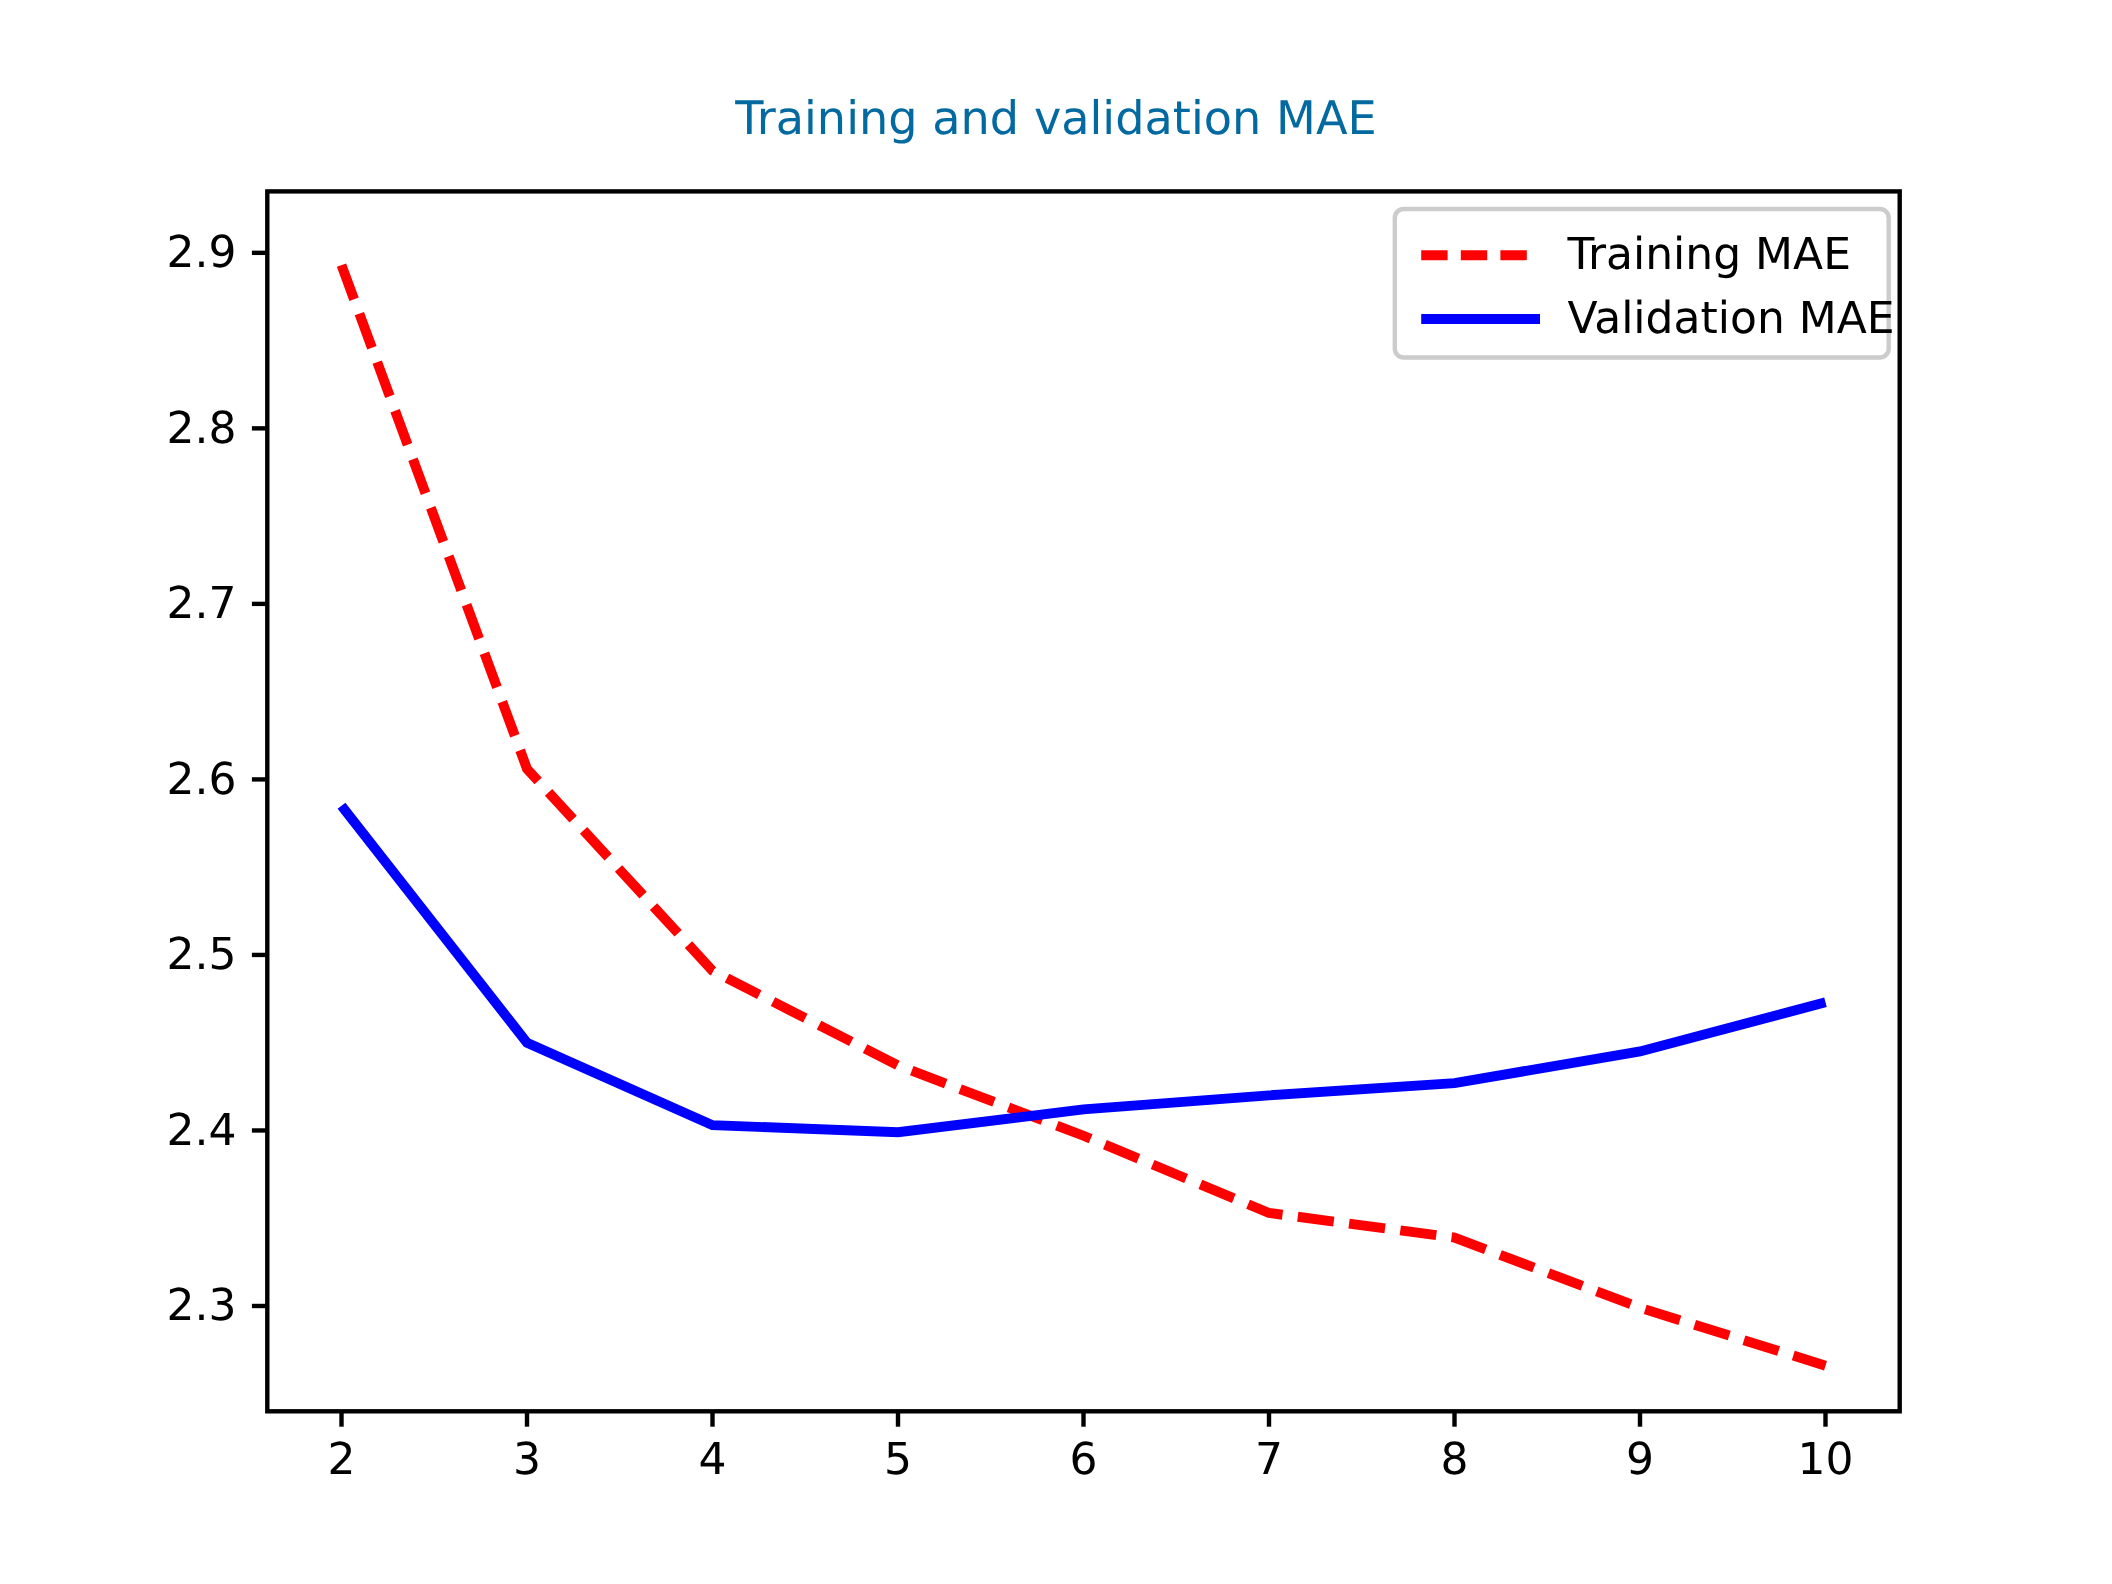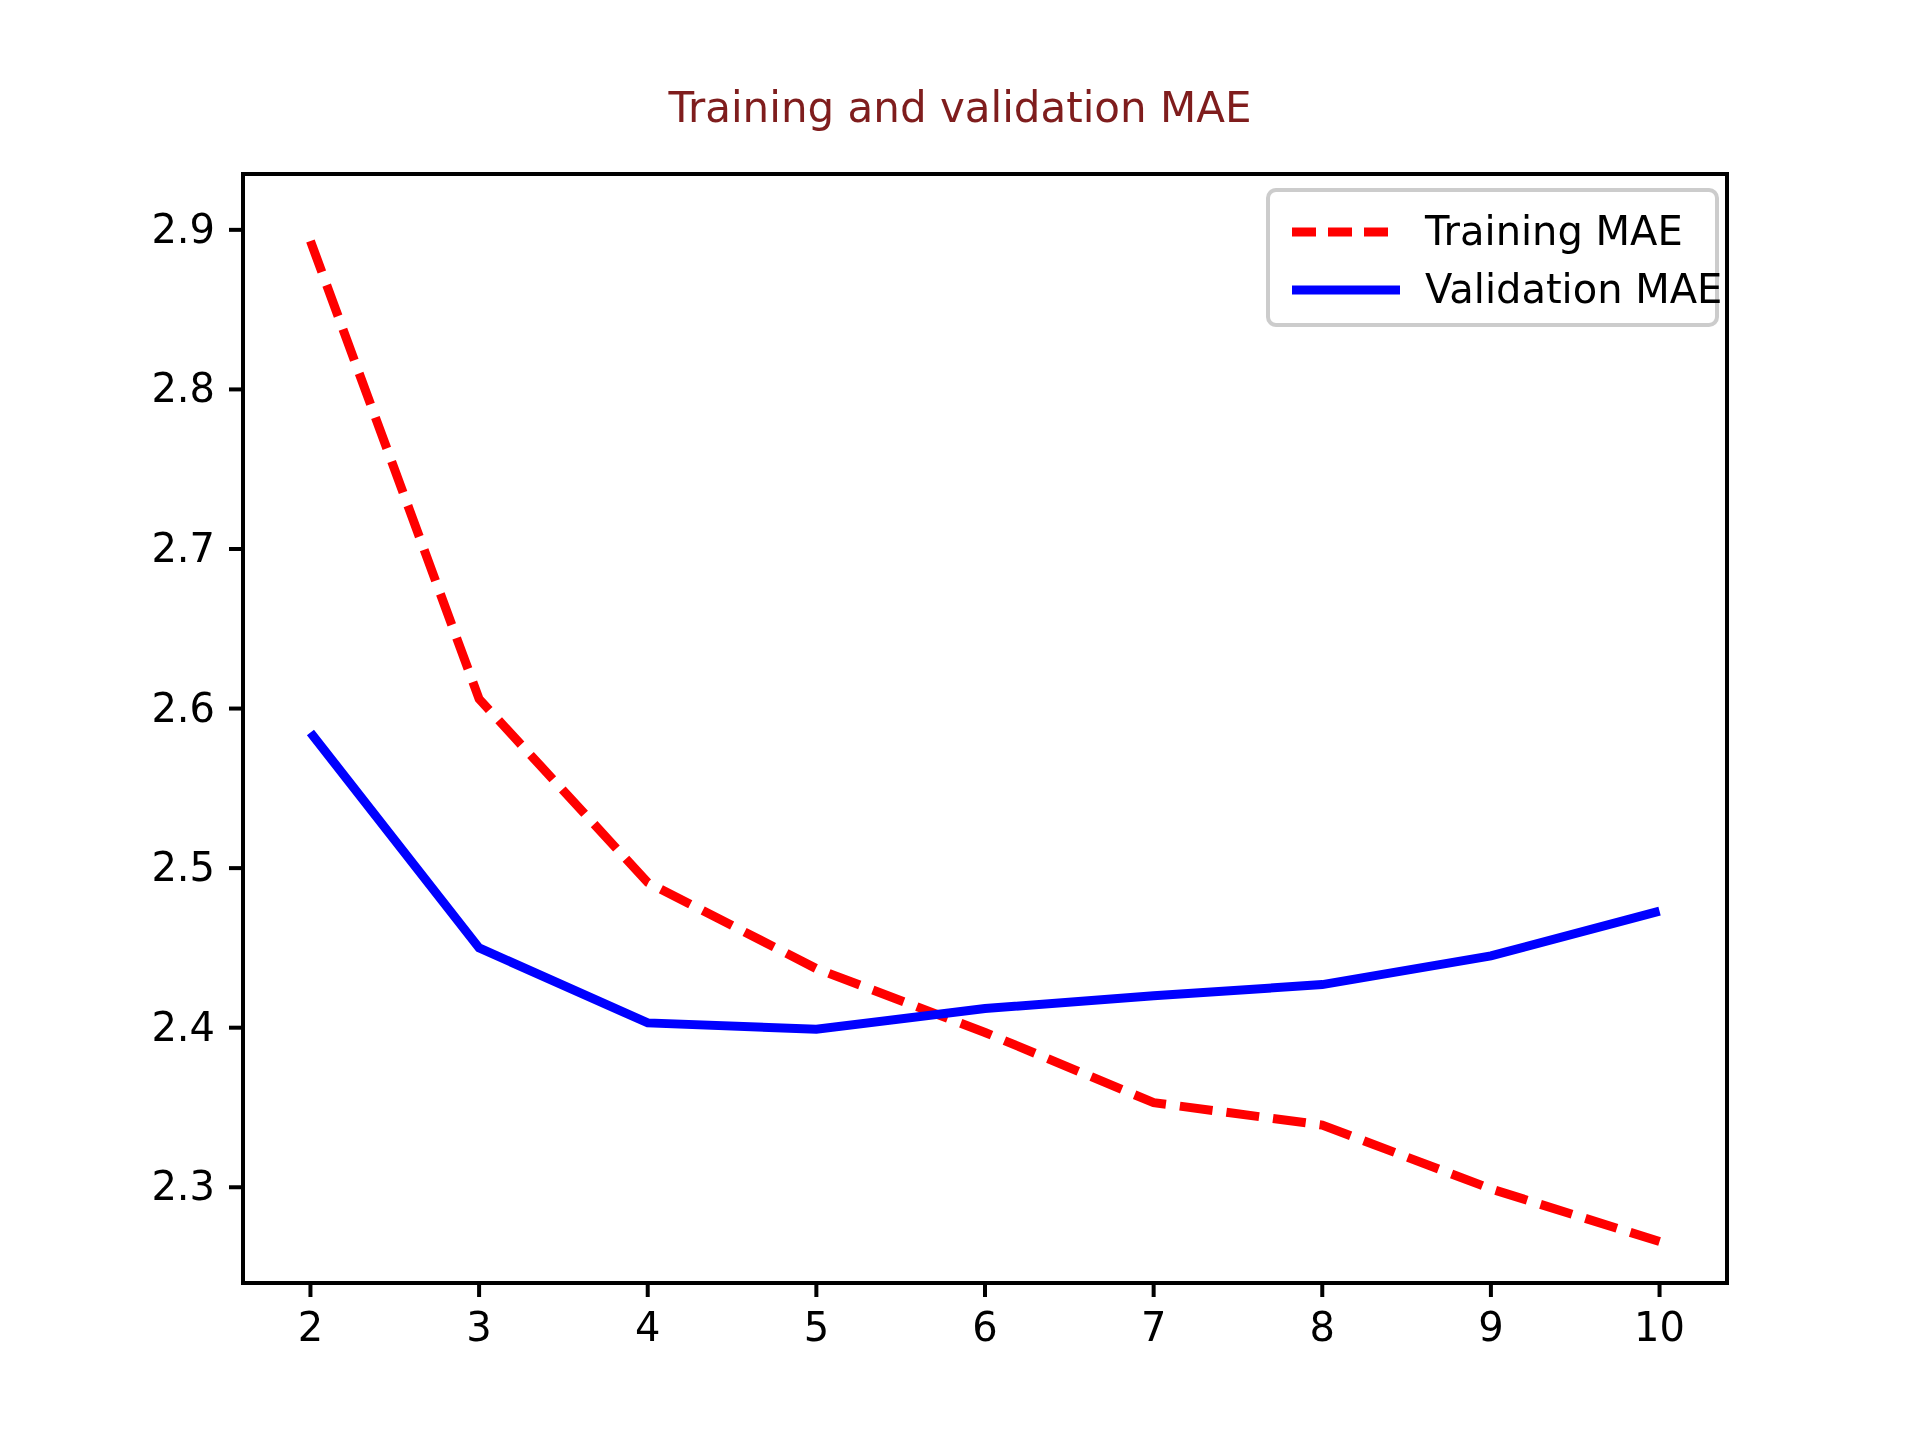--- a/index.html
+++ b/index.html
@@ -19,21 +19,21 @@
     height: 1440px;
     background: #ffffff;
   }
   #chart-title {
     position: absolute;
     left: 0;
     top: 84px;
     width: 1920px;
     text-align: center;
     font-size: 42px;
-    color: #7f1d1d;
+    color: #0369a1;
     font-family: "DejaVu Sans", sans-serif;
     letter-spacing: 0px;
     line-height: 48px;
     white-space: nowrap;
   }
   #plot-svg {
     position: absolute;
     left: 0;
     top: 0;
   }

